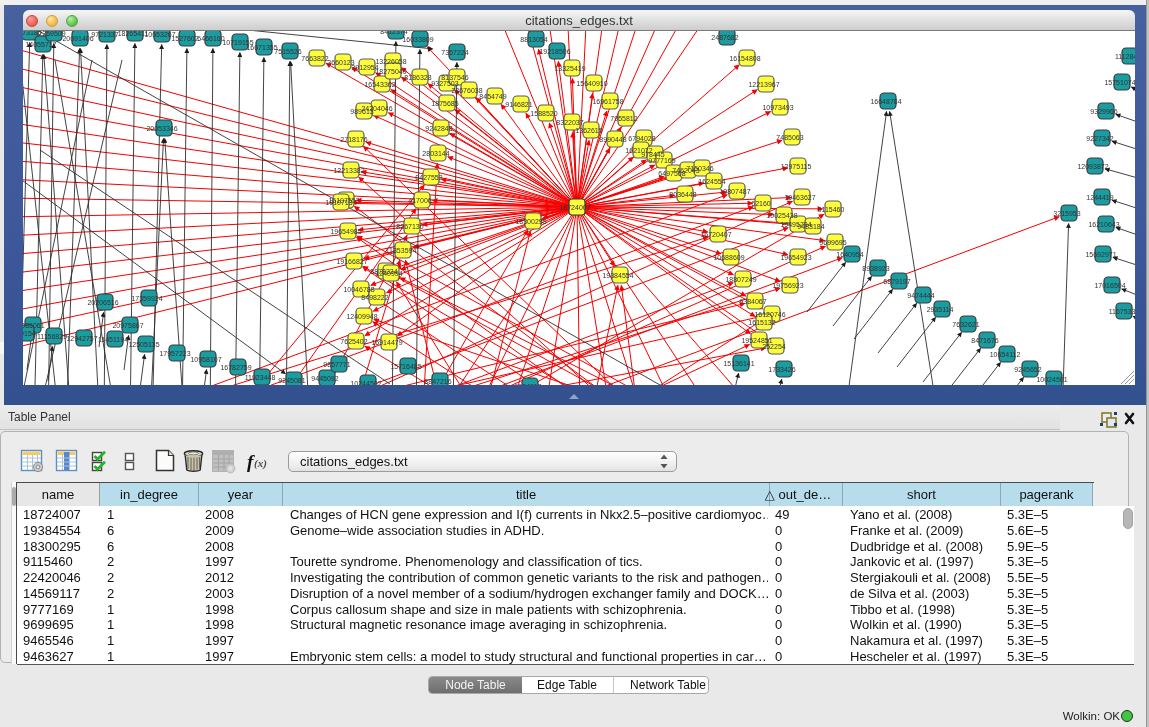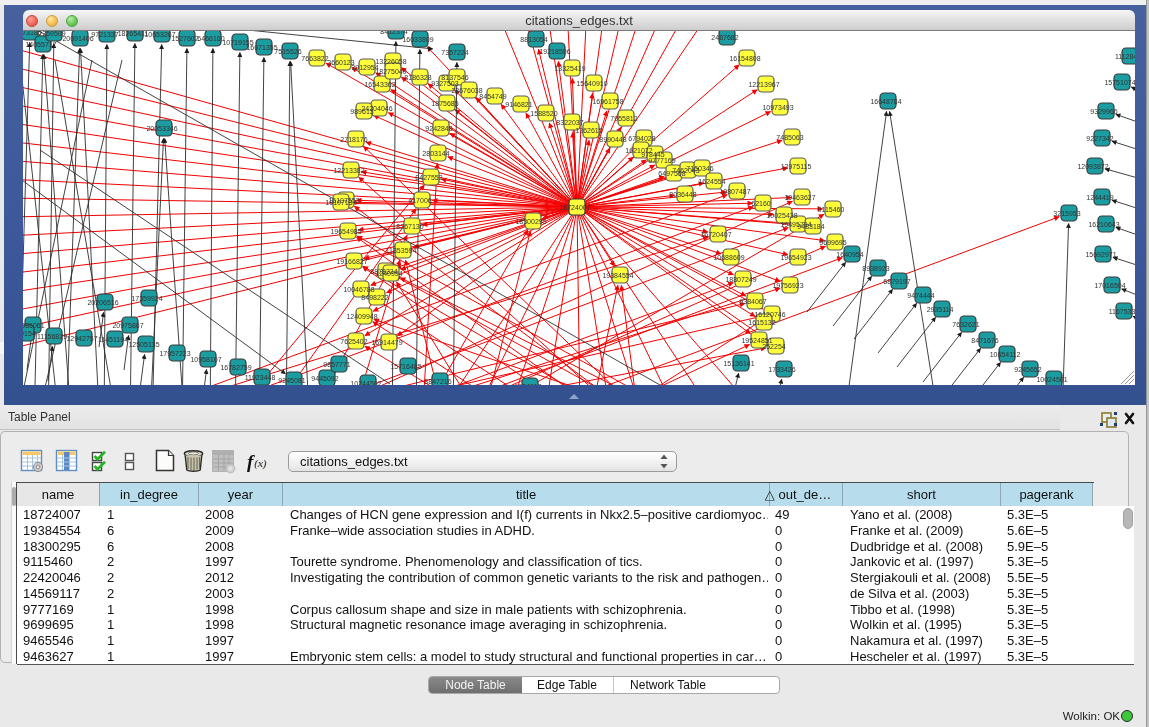--- a/index.html
+++ b/index.html
@@ -12,21 +12,21 @@
 #canvas{left:23px;top:31px;width:1112px;height:354px;background:#fff;overflow:hidden}
 #splitarrow{left:569px;top:394px;width:0;height:0;border-left:5px solid transparent;border-right:5px solid transparent;border-bottom:5px solid #8fa3c6}
 #tphead{left:0;top:405px;width:1060px;height:25px;background:linear-gradient(180deg,#ececec,#e2e2e2);border-bottom:1px solid #c2c2c2}
 #tphead span{position:absolute;left:8px;top:5px;font-size:12px;color:#333}
 #panel{left:0;top:431px;width:1146px;height:296px;background:#e9e9e9}
 #container{left:10px;top:7px;width:1129px;height:232px;background:#ececec;border:1px solid #b2b2b2;border-radius:5px}
 
 .hcell{position:absolute;top:0;height:23px;background:#b7dcec;border-right:1px solid #8fa7b3;font-size:13px;color:#111;text-align:center;line-height:23px}
 .trow{position:absolute;left:0;width:1134px;height:15.75px;font-size:13px;color:#111}
 .trow span{position:absolute;top:1px;white-space:nowrap}
-#tabbar{left:428px;top:676px;width:352px;height:18px;background:#fff;border:1px solid #a8a8a8;border-radius:4px;font-size:12px}
+#tabbar{left:428px;top:676px;width:281px;height:18px;background:#fff;border:1px solid #a8a8a8;border-radius:4px;font-size:12px}
 #seg1{position:absolute;left:0;top:0;width:93px;height:16px;background:linear-gradient(180deg,#8a8a8a,#6e6e6e);border-radius:3px 0 0 3px;color:#f4f4f4;text-align:center;line-height:16px}
 #seg2{position:absolute;left:93px;top:0;width:90px;height:16px;color:#111;text-align:center;line-height:16px}
 #seg3{position:absolute;left:184px;top:0;width:109px;height:16px;color:#111;text-align:center;line-height:16px;border-left:1px solid #c8c8c8}
 #memory{left:1020px;top:710px;width:100px;text-align:right;font-size:11.5px;color:#222}
 #rightstrip{left:1146px;top:0;width:3px;height:727px;background:#c2c2c2;border-left:1px solid #949494}
 </style></head>
 <body>
 <div class="abs" id="topstrip"></div>
 <div class="abs" id="desktop"></div>
 <div class="abs" id="titlebar"></div>
@@ -648,21 +648,21 @@
     <span style="left:205px">2008</span>
     <span style="left:290px;width:478px;overflow:hidden">Changes of HCN gene expression and I(f) currents in Nkx2.5–positive cardiomyoc…</span>
     <span style="left:775px">49</span>
     <span style="left:850px">Yano et al. (2008)</span>
     <span style="left:1007px">5.3E–5</span>
   </div>
 <div class="trow" style="top:521.8px">
     <span style="left:23px">19384554</span>
     <span style="left:107px">6</span>
     <span style="left:205px">2009</span>
-    <span style="left:290px;width:478px;overflow:hidden">Franke–wide association studies in ADHD.</span>
+    <span style="left:290px;width:478px;overflow:hidden">Genome–wide association studies in ADHD.</span>
     <span style="left:775px">0</span>
     <span style="left:850px">Franke et al. (2009)</span>
     <span style="left:1007px">5.6E–5</span>
   </div>
 <div class="trow" style="top:537.5px">
     <span style="left:23px">18300295</span>
     <span style="left:107px">6</span>
     <span style="left:205px">2008</span>
     <span style="left:775px">0</span>
     <span style="left:850px">Dudbridge et al. (2008)</span>
@@ -683,40 +683,41 @@
     <span style="left:205px">2012</span>
     <span style="left:290px;width:478px;overflow:hidden">Investigating the contribution of common genetic variants to the risk and pathogen…</span>
     <span style="left:775px">0</span>
     <span style="left:850px">Stergiakouli et al. (2008)</span>
     <span style="left:1007px">5.5E–5</span>
   </div>
 <div class="trow" style="top:584.8px">
     <span style="left:23px">14569117</span>
     <span style="left:107px">2</span>
     <span style="left:205px">2003</span>
+    <span style="left:290px;width:478px;overflow:hidden">Disruption of a novel member of a sodium/hydrogen exchanger family and DOCK…</span>
     <span style="left:775px">0</span>
     <span style="left:850px">de Silva et al. (2003)</span>
     <span style="left:1007px">5.3E–5</span>
   </div>
 <div class="trow" style="top:600.5px">
     <span style="left:23px">9777169</span>
     <span style="left:107px">1</span>
     <span style="left:205px">1998</span>
     <span style="left:290px;width:478px;overflow:hidden">Corpus callosum shape and size in male patients with schizophrenia.</span>
     <span style="left:775px">0</span>
     <span style="left:850px">Tibbo et al. (1998)</span>
     <span style="left:1007px">5.3E–5</span>
   </div>
 <div class="trow" style="top:616.2px">
     <span style="left:23px">9699695</span>
     <span style="left:107px">1</span>
     <span style="left:205px">1998</span>
     <span style="left:290px;width:478px;overflow:hidden">Structural magnetic resonance image averaging in schizophrenia.</span>
     <span style="left:775px">0</span>
-    <span style="left:850px">Wolkin et al. (1995)</span>
+    <span style="left:850px">Wolkin et al. (1990)</span>
     <span style="left:1007px">5.3E–5</span>
   </div>
 <div class="trow" style="top:632.0px">
     <span style="left:23px">9465546</span>
     <span style="left:107px">1</span>
     <span style="left:205px">1997</span>
     <span style="left:775px">0</span>
     <span style="left:850px">Nakamura et al. (1997)</span>
     <span style="left:1007px">5.3E–5</span>
   </div>

